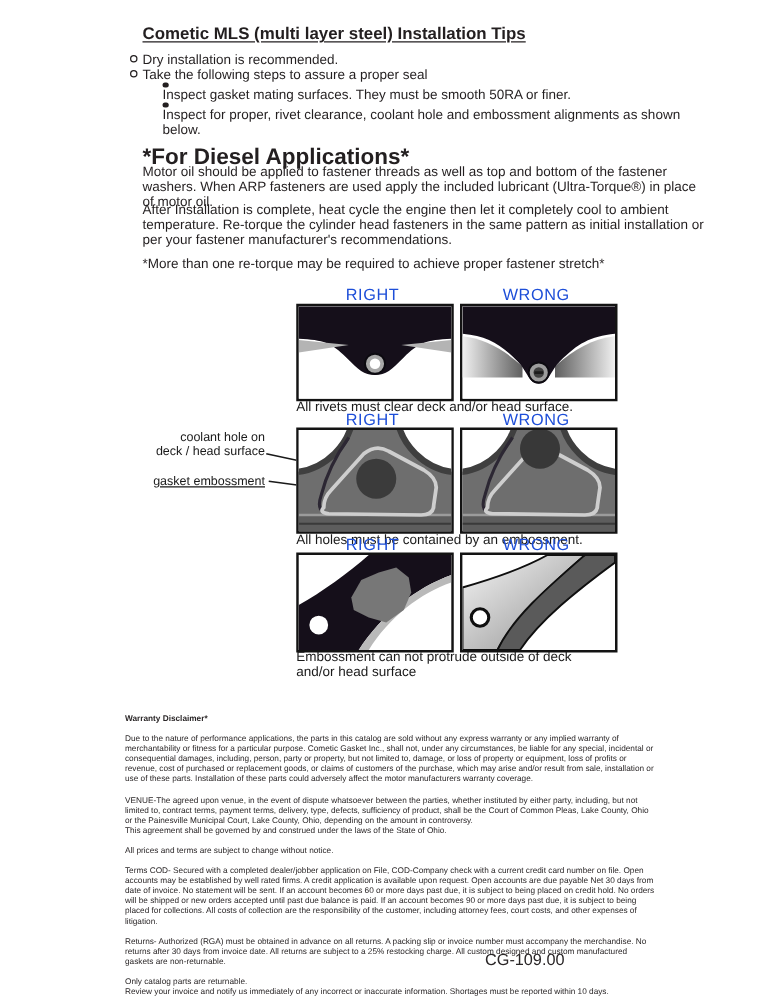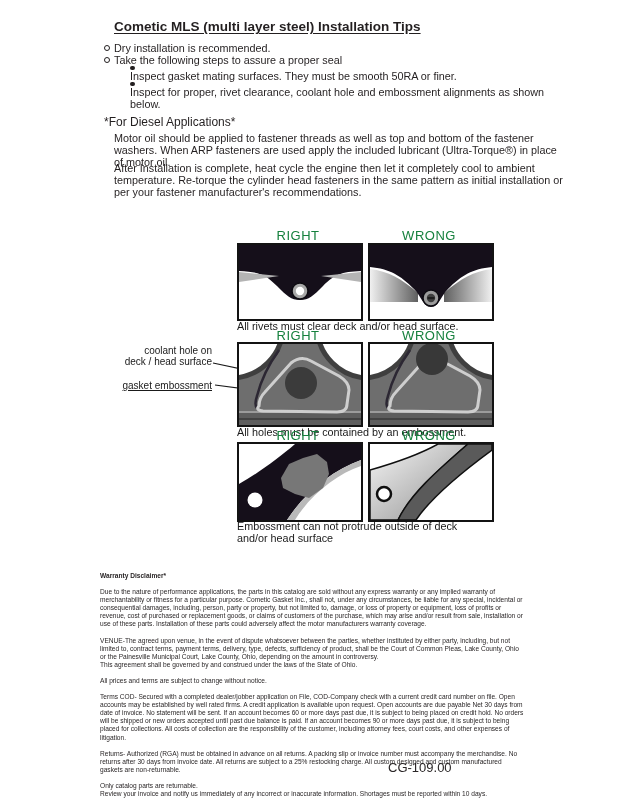--- a/index.html
+++ b/index.html
@@ -16,26 +16,26 @@
   .b-item{display:flex;align-items:baseline;}
   .b-item .dot{
     width:4px;height:4px;border:1px solid #231f20;border-radius:50%;
     margin-right:4px;flex:0 0 auto;position:relative;top:-1px;
   }
   .b-sub{display:flex;align-items:baseline;margin-left:26px;flex-direction:column;}
   .b-sub .fdot{
     width:4.5px;height:4.5px;background:#231f20;border-radius:50%;
     margin-right:4px;flex:0 0 auto;position:relative;top:-1px;
   }
-  .h-diesel{left:104px;top:115px;font-size:12px;font-weight:normal;}
+  .h-diesel{left:114px;top:115px;font-size:18px;font-weight:bold;}
   .para{left:114px;width:454px;font-size:10.8px;line-height:11.8px;}
   .p1{top:133px;}
   .p2{top:163px;}
   .p3{top:206px;}
-  .dg-label{width:122px;text-align:center;font-size:13px;letter-spacing:0.5px;color:#15803d;}
+  .dg-label{width:122px;text-align:center;font-size:13px;letter-spacing:0.5px;color:#1d4ed8;}
   .panel{width:122px;border:2.5px solid #131313;background:#fff;line-height:0;}
   .panel svg{display:block;}
   .caption{font-size:10.8px;line-height:11.8px;color:#1a1a1a;}
   .side-label{font-size:10px;line-height:11px;color:#1a1a1a;text-align:right;}
   .disclaimer{left:100px;top:572px;width:424px;font-size:6.6px;line-height:8.1px;color:#2a2627;}
   .disclaimer .dh{font-weight:bold;margin:0 0 8px 0;}
   .disclaimer p{margin:0 0 8px 0;}
   .pagenum{left:388px;top:760px;font-size:13px;color:#2a2627;}
 </style>
 </head>
@@ -60,20 +60,21 @@
     </div>
     <div class="b-sub">
       <span class="fdot"></span>
       <span>Inspect for proper, rivet clearance, coolant hole and embossment alignments as shown below.</span>
     </div>
   </div>
 
   <div class="abs h-diesel">*For Diesel Applications*</div>
   <div class="abs para p1">Motor oil should be applied to fastener threads as well as top and bottom of the fastener washers. When ARP fasteners are used apply the included lubricant (Ultra-Torque®) in place of motor oil.</div>
   <div class="abs para p2">After Installation is complete, heat cycle the engine then let it completely cool to ambient temperature. Re-torque the cylinder head fasteners in the same pattern as initial installation or per your fastener manufacturer's recommendations.</div>
+  <div class="abs para p3">*More than one re-torque may be required to achieve proper fastener stretch*</div>
 
   <div class="abs dg-label" style="left:237px;top:228px;">RIGHT</div>
   <div class="abs dg-label" style="left:368px;top:228px;">WRONG</div>
 
   <div class="abs panel" style="left:237px;top:243px;">
     <svg width="122" height="74" viewBox="0 0 122 74">
       <rect width="122" height="74" fill="#ffffff"></rect>
       <path d="M0,0 H122 V26 C102,27 96,29 84,41 C74,51 70,55 61,55 C52,55 48,51 38,41 C26,29 20,27 0,26 Z" fill="#150f1a"></path>
       <path d="M0,27 L40,31 L0,37 Z" fill="#b4b4b4"></path>
       <path d="M122,27 L82,31 L122,37 Z" fill="#b4b4b4"></path>

